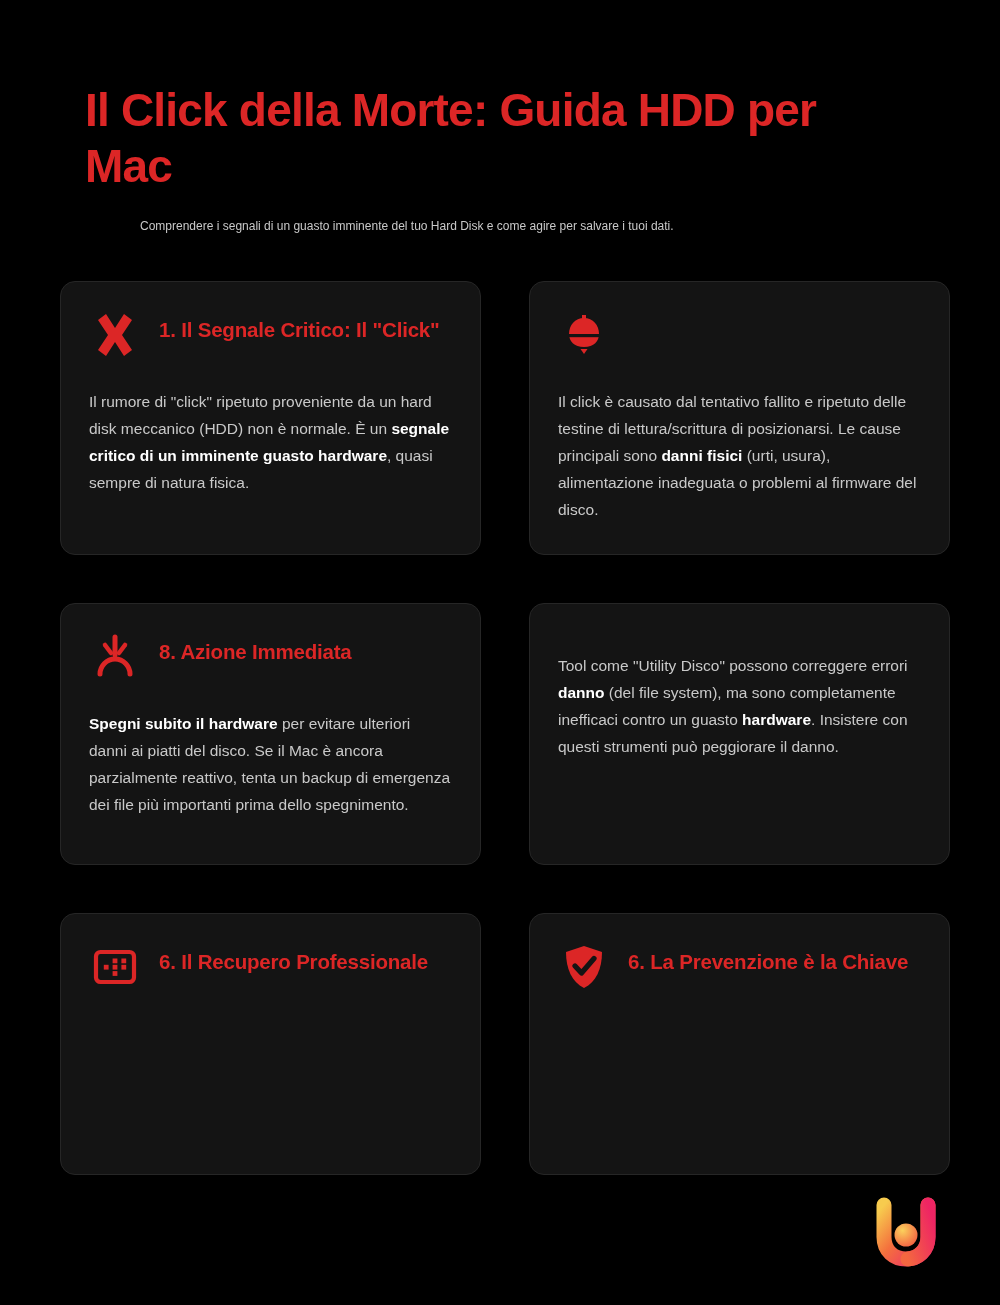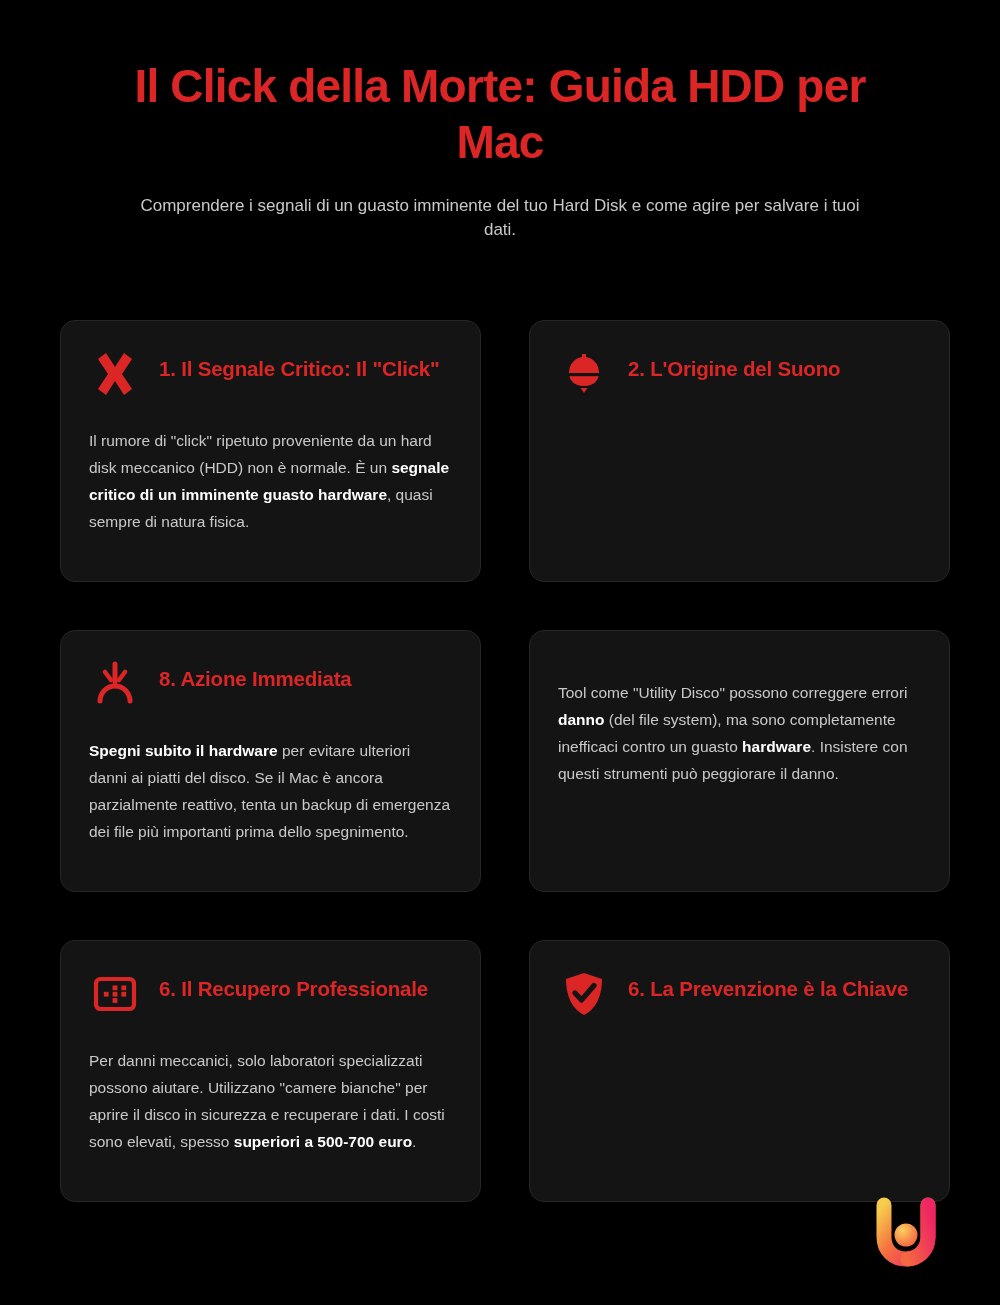--- a/index.html
+++ b/index.html
@@ -17,45 +17,45 @@
     position: relative;
     width: 1000px;
     height: 1305px;
     background: #000000;
     overflow: hidden;
   }
 
   
   .header {
     padding: 58px 80px 0 80px;
-    text-align: center;
+    margin-top: 24px;
   }
 
   .page-title {
     color: #dc2626;
     font-size: 46px;
     line-height: 1.22;
     font-weight: 700;
     letter-spacing: -0.8px;
     max-width: 830px;
     margin: 0 auto;
   }
 
   .page-subtitle {
     margin: 24px auto 0 auto;
     color: #c9c9c9;
-    font-size: 17px;
+    font-size: 12px;
     line-height: 1.42;
     font-weight: 400;
     max-width: 720px;
   }
 
   
   .cards-grid {
-    margin: 78px auto 0 auto;
+    margin: 46px auto 0 auto;
     width: 880px;
     display: grid;
     grid-template-columns: 421px 421px;
     column-gap: 35px;
     row-gap: 34px;
     gap: 48px;
   }
 
   .card {
     background: #141414;
@@ -142,22 +142,22 @@
     <div class="card">
       <div class="card-head">
         <span class="card-icon">
           <svg width="52" height="52" viewBox="0 0 52 52" aria-hidden="true">
             <path d="M24 6 h4 v5 h-4 z" fill="#dc2626"></path>
             <path d="M26 9 C35 9 41 16 41 25 C41 32 36 38 26 38 C16 38 11 32 11 25 C11 16 17 9 26 9 Z" fill="#dc2626"></path>
             <rect x="10" y="25" width="32" height="3.2" fill="#141414"></rect>
             <path d="M22.5 40 h7 l-3.5 5 z" fill="#dc2626"></path>
           </svg>
         </span>
-        <div class="card-title">2. L'Origine del Suono</div>
-      </div>
+      </div>
+      <div class="card-body">Il click è causato dal tentativo fallito e ripetuto delle testine di lettura/scrittura di posizionarsi. Le cause principali sono <b>danni fisici</b> (urti, usura), alimentazione inadeguata o problemi al firmware del disco.</div>
     </div>
 
     <div class="card">
       <div class="card-head">
         <span class="card-icon">
           <svg width="52" height="52" viewBox="0 0 52 52" aria-hidden="true">
             <path d="M26 6 L26 24" stroke="#dc2626" stroke-width="5" stroke-linecap="round" fill="none"></path>
             <path d="M16 14 L22 22" stroke="#dc2626" stroke-width="4.5" stroke-linecap="round" fill="none"></path>
             <path d="M36 14 L30 22" stroke="#dc2626" stroke-width="4.5" stroke-linecap="round" fill="none"></path>
             <path d="M11 43 A15 15 0 0 1 41 43" stroke="#dc2626" stroke-width="5" stroke-linecap="round" fill="none"></path>
@@ -180,21 +180,20 @@
             <rect x="23.6" y="17.5" width="4.8" height="4.8" fill="#dc2626"></rect>
             <rect x="32.4" y="17.5" width="4.8" height="4.8" fill="#dc2626"></rect>
             <rect x="14.8" y="23.8" width="4.8" height="4.8" fill="#dc2626"></rect>
             <rect x="23.6" y="23.8" width="4.8" height="4.8" fill="#dc2626"></rect>
             <rect x="32.4" y="23.8" width="4.8" height="4.8" fill="#dc2626"></rect>
             <rect x="23.6" y="30.1" width="4.8" height="4.8" fill="#dc2626"></rect>
           </svg>
         </span>
         <div class="card-title">6. Il Recupero Professionale</div>
       </div>
-      <div class="card-body">Per danni meccanici, solo laboratori specializzati possono aiutare. Utilizzano "camere bianche" per aprire il disco in sicurezza e recuperare i dati. I costi sono elevati, spesso <b>superiori a 500-700 euro</b>.</div>
     </div>
 
     <div class="card">
       <div class="card-head">
         <span class="card-icon">
           <svg width="52" height="52" viewBox="0 0 52 52" aria-hidden="true">
             <path d="M26 5 L44 11 C44 28 38 41 26 47 C14 41 8 28 8 11 Z" fill="#dc2626"></path>
             <path d="M17 25 L23.5 32 L36 17.5" stroke="#141414" stroke-width="5.2" stroke-linecap="round" stroke-linejoin="round" fill="none"></path>
           </svg>
         </span>

